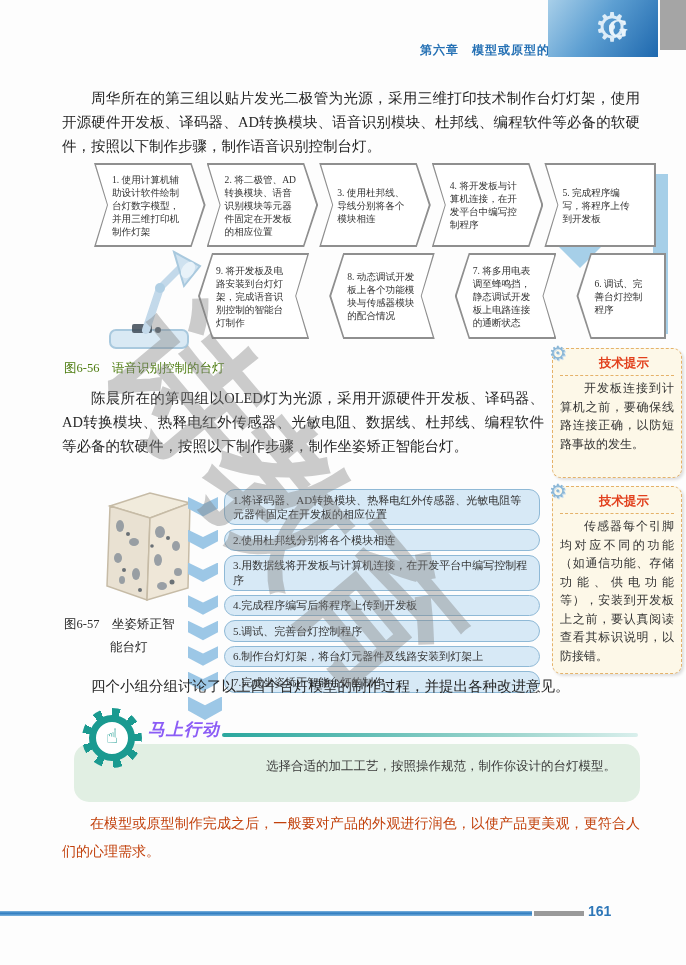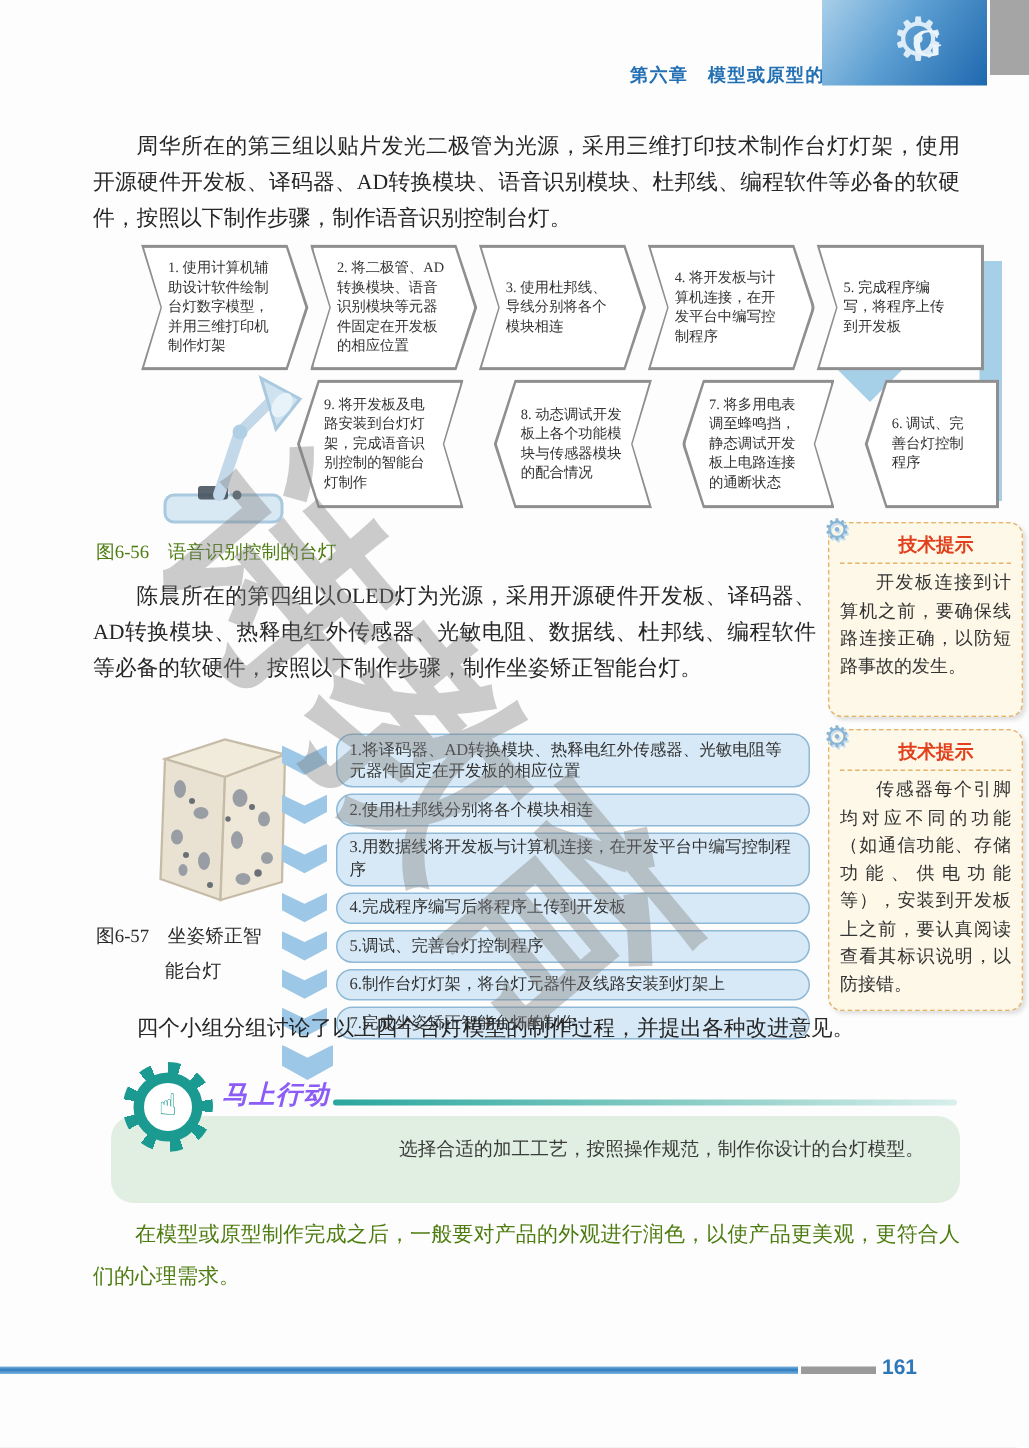--- a/index.html
+++ b/index.html
@@ -19,21 +19,21 @@
   .hdr-gear-g { position:absolute; right:30px; top:14px; font-size:26px; font-weight:bold;
     color:#eaf4fb; font-family:"Liberation Serif",serif; }
   .hdr-graybox { position:absolute; left:660px; top:0; width:26px; height:50px; background:#a5a5a5; }
   
   .para { position:absolute; left:62px; width:578px; font-size:14.5px; line-height:24px;
     text-align:justify; text-indent:2em; color:#262626; }
   .p1 { top:86px; }
   .p2 { top:386px; width:482px; }
   .p3 { top:674px; }
   .p4 { top:810px; line-height:28px; font-family:Liberation Mono, monospace;
-    font-size:14px; color:#4d7c0f; }
+    font-size:14px; color:#c2410c; }
   
   .fc1 { position:absolute; left:94px; top:163px; width:562px; height:84px; display:flex; gap:1px; }
   .fc2 { position:absolute; left:198px; top:253px; width:468px; height:86px; display:flex; gap:20px; }
   .fc-step { position:relative; flex:1; }
   .fc-shape  { position:absolute; inset:0; background:#8f8f8f; z-index:1;
     clip-path:polygon(0 0, calc(100% - 14px) 0, 100% 50%, calc(100% - 14px) 100%, 0 100%, 13px 50%); }
   .fc-shape-in { position:absolute; inset:2px; background:#fff; z-index:2;
     clip-path:polygon(0 0, calc(100% - 13px) 0, 100% 50%, calc(100% - 13px) 100%, 0 100%, 12px 50%); }
   .fc-step.flat-right .fc-shape { clip-path:polygon(0 0,100% 0,100% 100%,0 100%,13px 50%); }
   .fc-step.flat-right .fc-shape-in { clip-path:polygon(0 0,100% 0,100% 100%,0 100%,12px 50%); }

